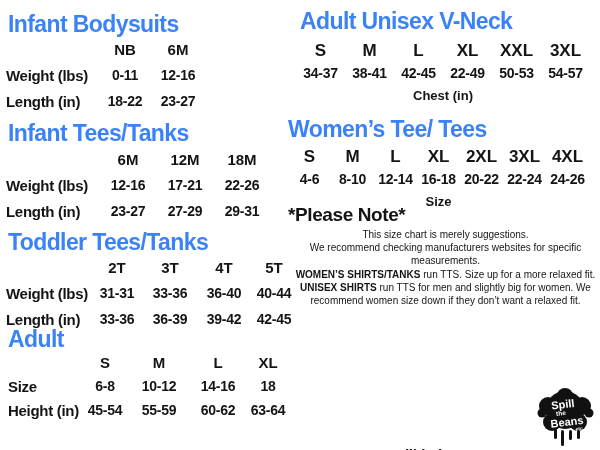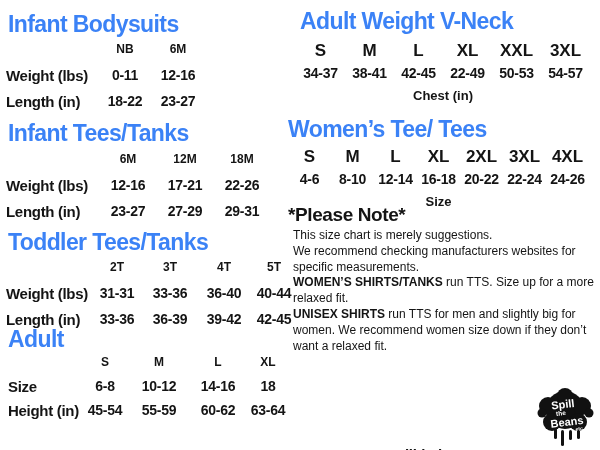--- a/index.html
+++ b/index.html
@@ -6,26 +6,26 @@
   .page {
     position:relative; width:600px; height:450px; background:#ffffff;
     font-family:"Liberation Sans", sans-serif; color:#141414; overflow:hidden;
   }
   .title {
     position:absolute; font-weight:bold; font-size:23px; letter-spacing:-0.6px;
     color:#3b82f6; white-space:nowrap;
   }
   .tbl { position:absolute; display:grid; align-items:center; grid-auto-rows:26px; }
   .tbl-tight { grid-auto-rows:22px; }
-  .hdr { font-weight:bold; font-size:12px; text-align:center; white-space:nowrap; }
+  .hdr { font-weight:bold; font-size:15px; text-align:center; white-space:nowrap; }
   .lbl { font-weight:bold; font-size:15px; text-align:left; white-space:nowrap; letter-spacing:-0.3px; }
   .val { font-weight:bold; font-size:14px; text-align:center; white-space:nowrap; letter-spacing:-0.3px; }
   .cap { grid-column:1 / -1; text-align:center; font-weight:bold; font-size:13px; }
   .note-title { position:absolute; font-weight:bold; font-size:19px; letter-spacing:-0.4px; }
-  .note { position:absolute; font-size:12px; line-height:1.32; }
+  .note { position:absolute; font-size:10px; line-height:1.32;text-align:center; }
   .note p { margin:0; }
   .note .em { font-weight:bold; }
   .site { position:absolute; font-weight:bold; font-size:15px; letter-spacing:-0.3px;margin-top:36px; }
   .logo { position:absolute; }
 </style>
 </head>
 <body>
 
 <div class="page">
 
@@ -89,21 +89,21 @@
     <span class="val">10-12</span>
     <span class="val">14-16</span>
     <span class="val">18</span>
     <span class="lbl">Height (in)</span>
     <span class="val">45-54</span>
     <span class="val">55-59</span>
     <span class="val">60-62</span>
     <span class="val">63-64</span>
   </div>
 
-  <div class="title" style="left:300px; top:8px;">Adult Weight V-Neck</div>
+  <div class="title" style="left:300px; top:8px;">Adult Unisex V-Neck</div>
   <div class="tbl tbl-tight" style="left:296px; top:40px; grid-template-columns:repeat(6,49px);">
     <span class="hdr" style="font-size:17px;">S</span>
     <span class="hdr" style="font-size:17px;">M</span>
     <span class="hdr" style="font-size:17px;">L</span>
     <span class="hdr" style="font-size:17px;">XL</span>
     <span class="hdr" style="font-size:17px;">XXL</span>
     <span class="hdr" style="font-size:17px;">3XL</span>
     <span class="val">34-37</span>
     <span class="val">38-41</span>
     <span class="val">42-45</span>

